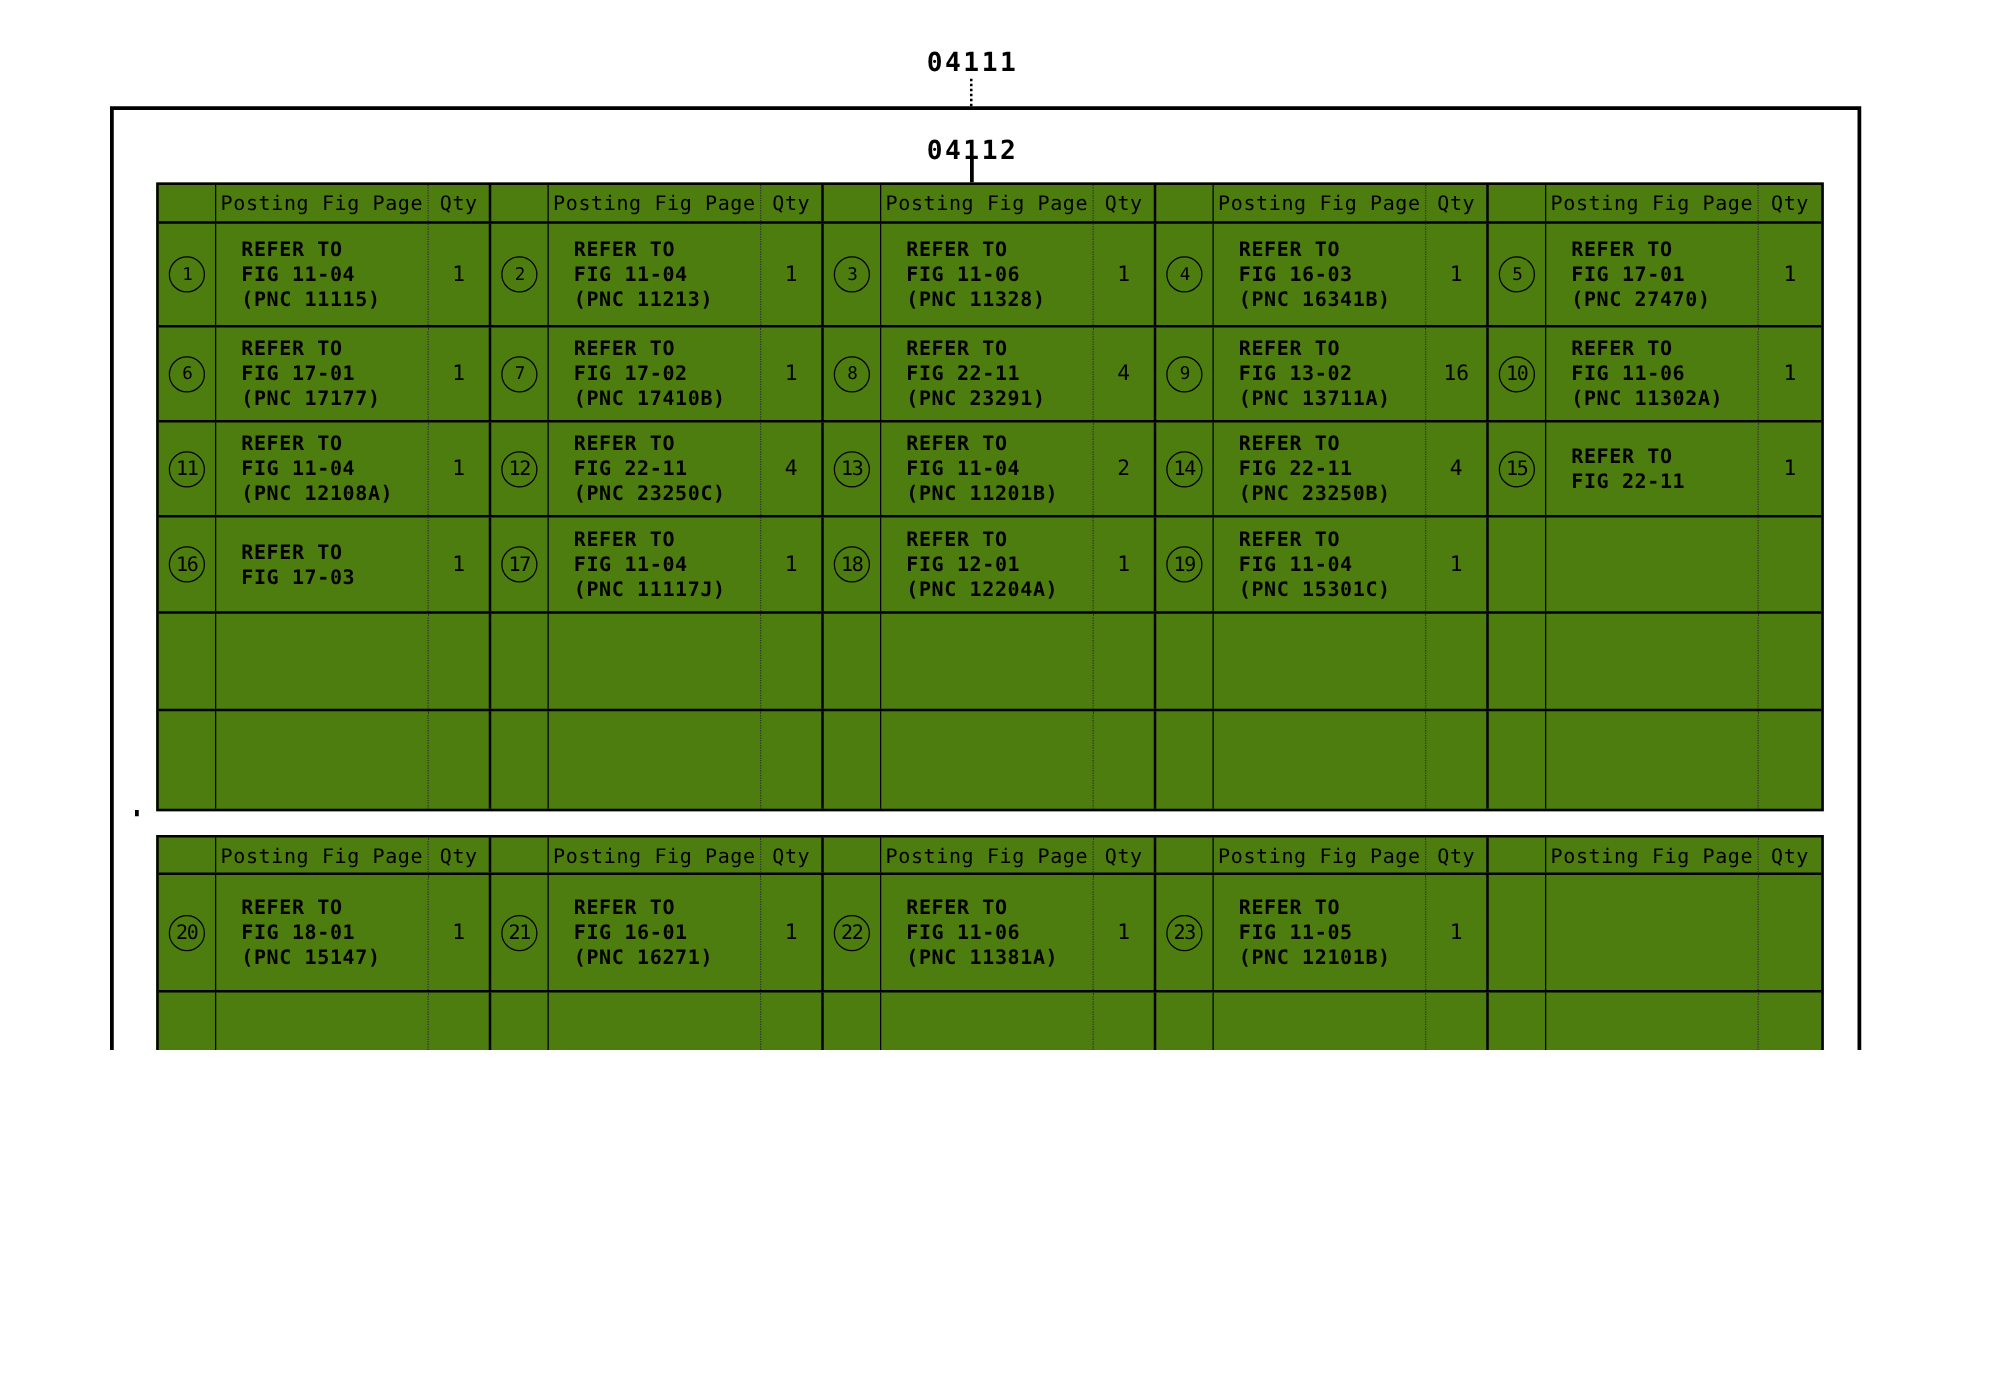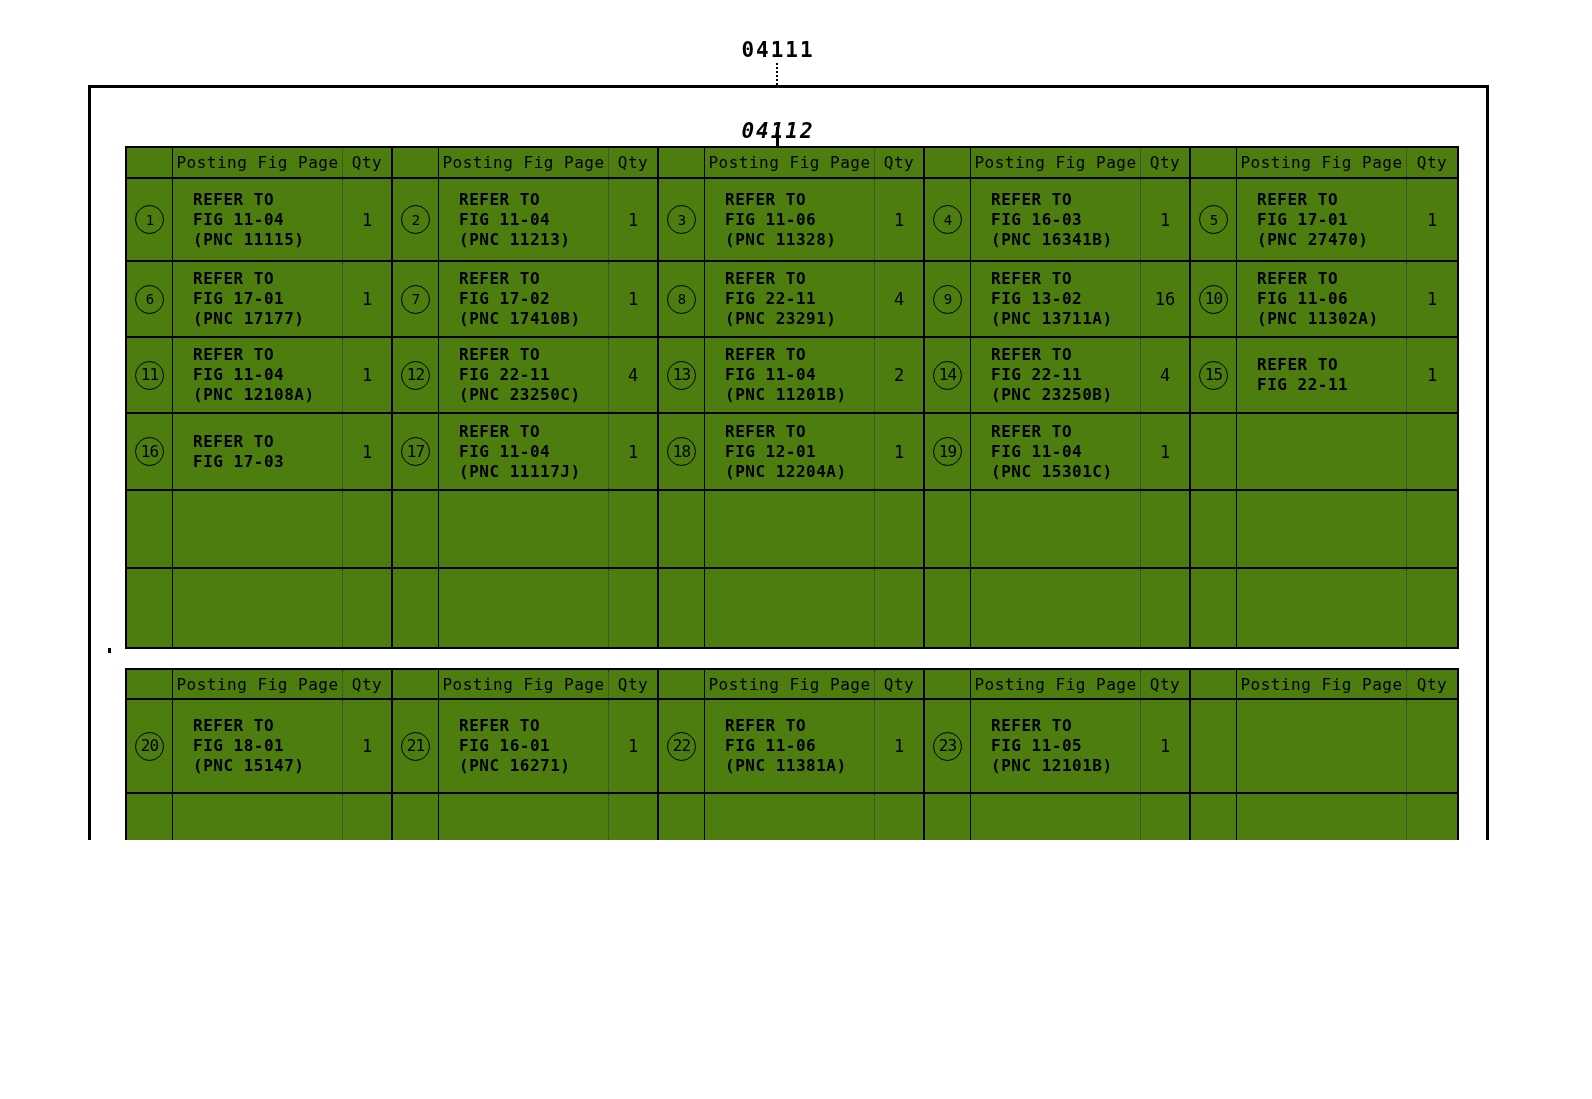--- a/index.html
+++ b/index.html
@@ -94,21 +94,21 @@
 <body>
 
 <div class="page">
 
   <div class="code-label" style="left:778px;top:38px;">04111</div>
 
   <div class="leader dotted" style="left:776px;top:63px;height:22px;"></div>
 
   <div class="outer-box"></div>
 
-  <div class="code-label" style="left:778px;top:119px;font-style:italic;">04112</div>
+  <div class="code-label" style="left:778px;top:108px;">04112</div>
 
   <div class="leader solid" style="left:776px;top:127px;height:19px;"></div>
 
   <div class="ptable" style="left:125px;top:146px;">
       <div class="trow" style="height: 31px;">
         <div class="cell c-num h-cell"></div>
         <div class="cell c-fig h-cell">Posting Fig Page</div>
         <div class="cell c-qty h-cell">Qty</div>
         <div class="cell c-num h-cell"></div>
         <div class="cell c-fig h-cell">Posting Fig Page</div>

